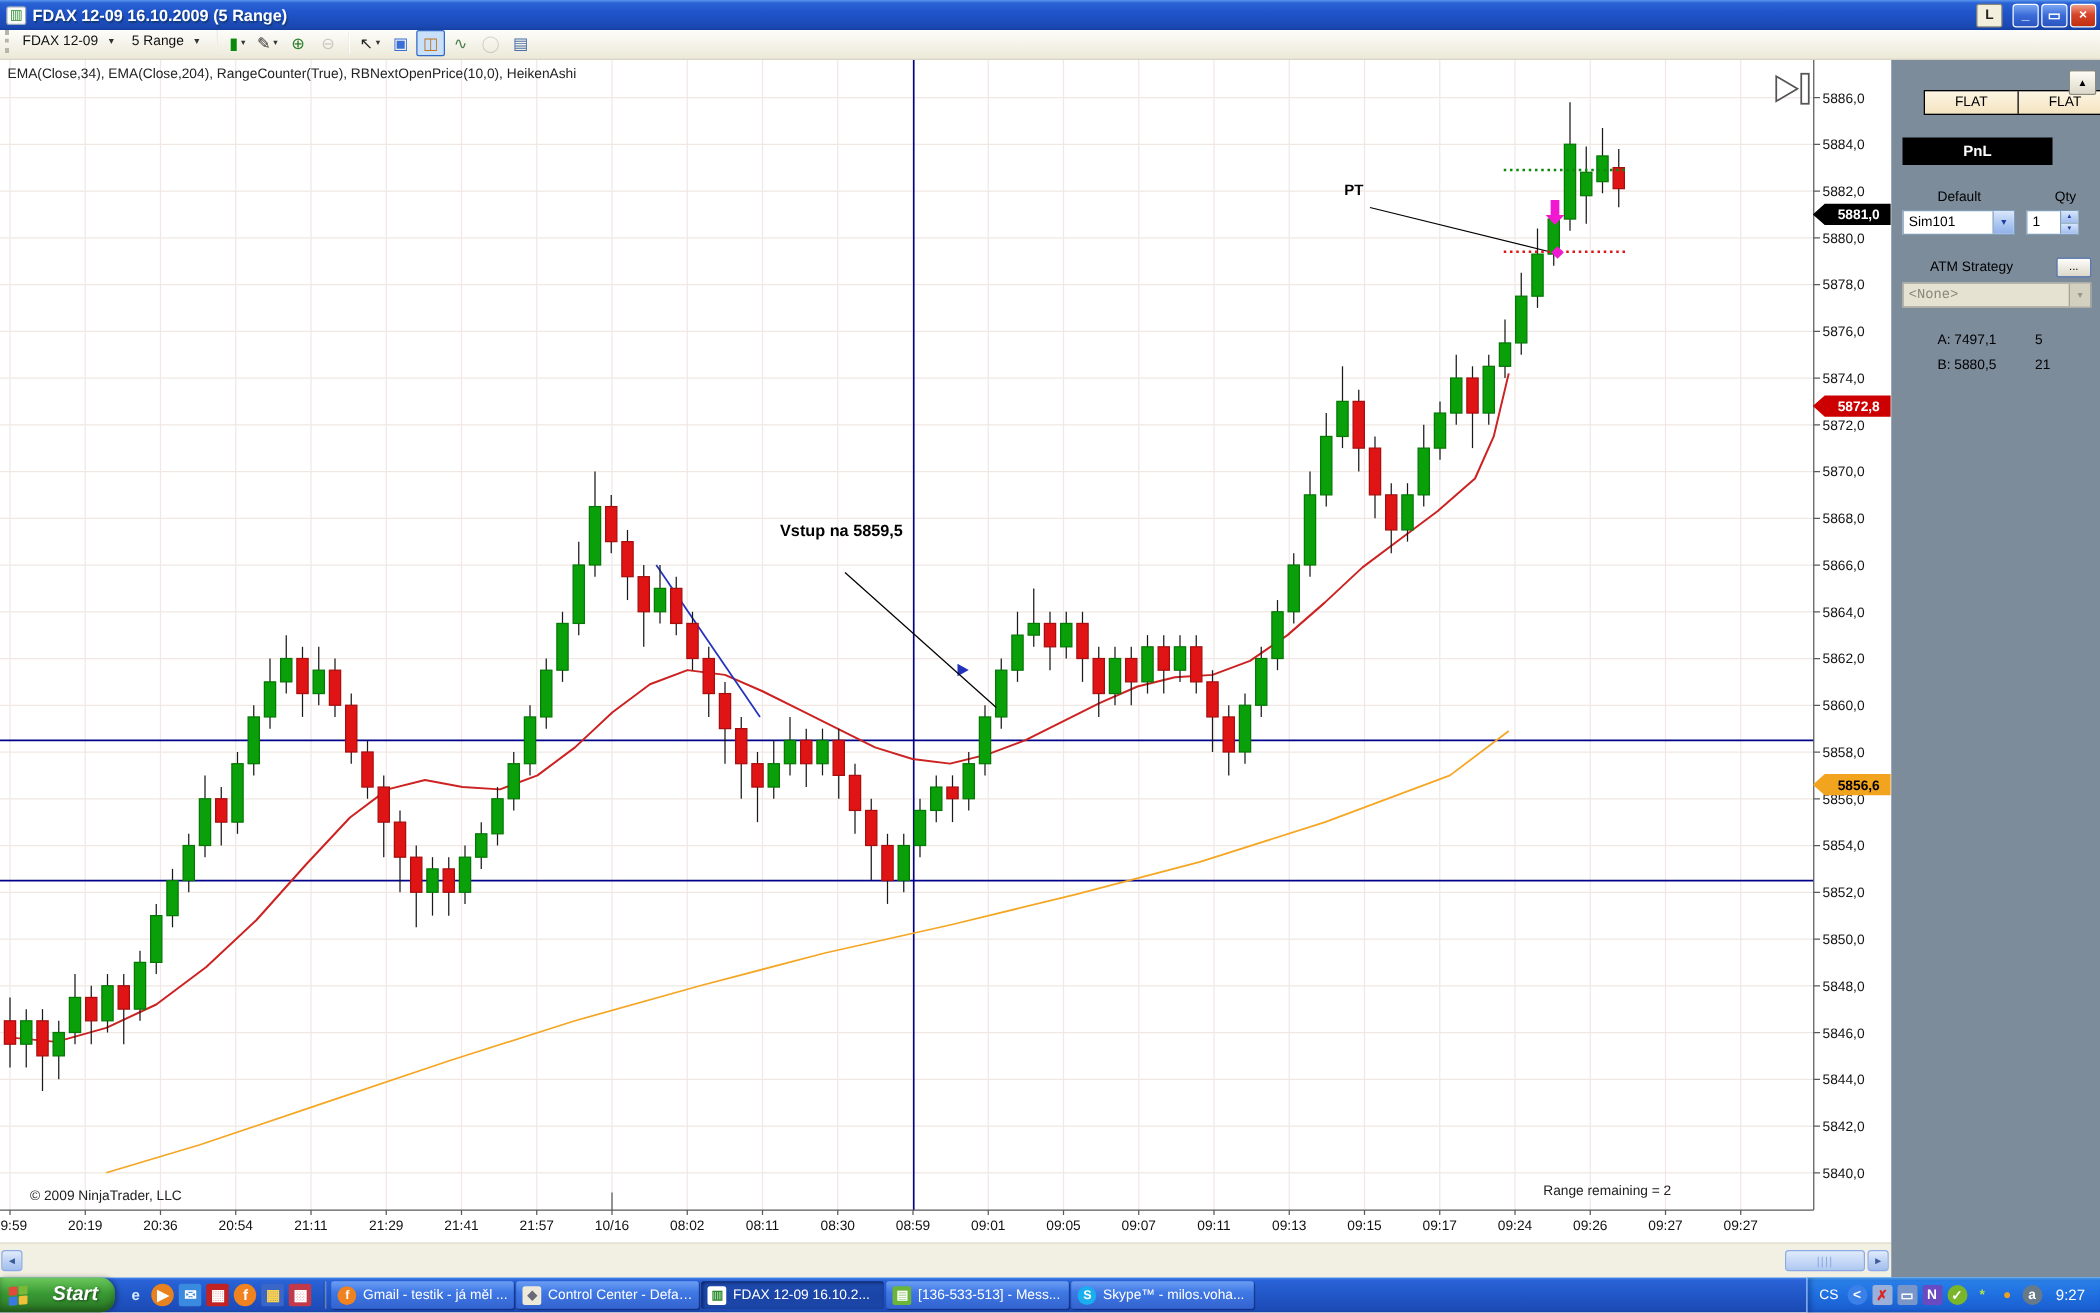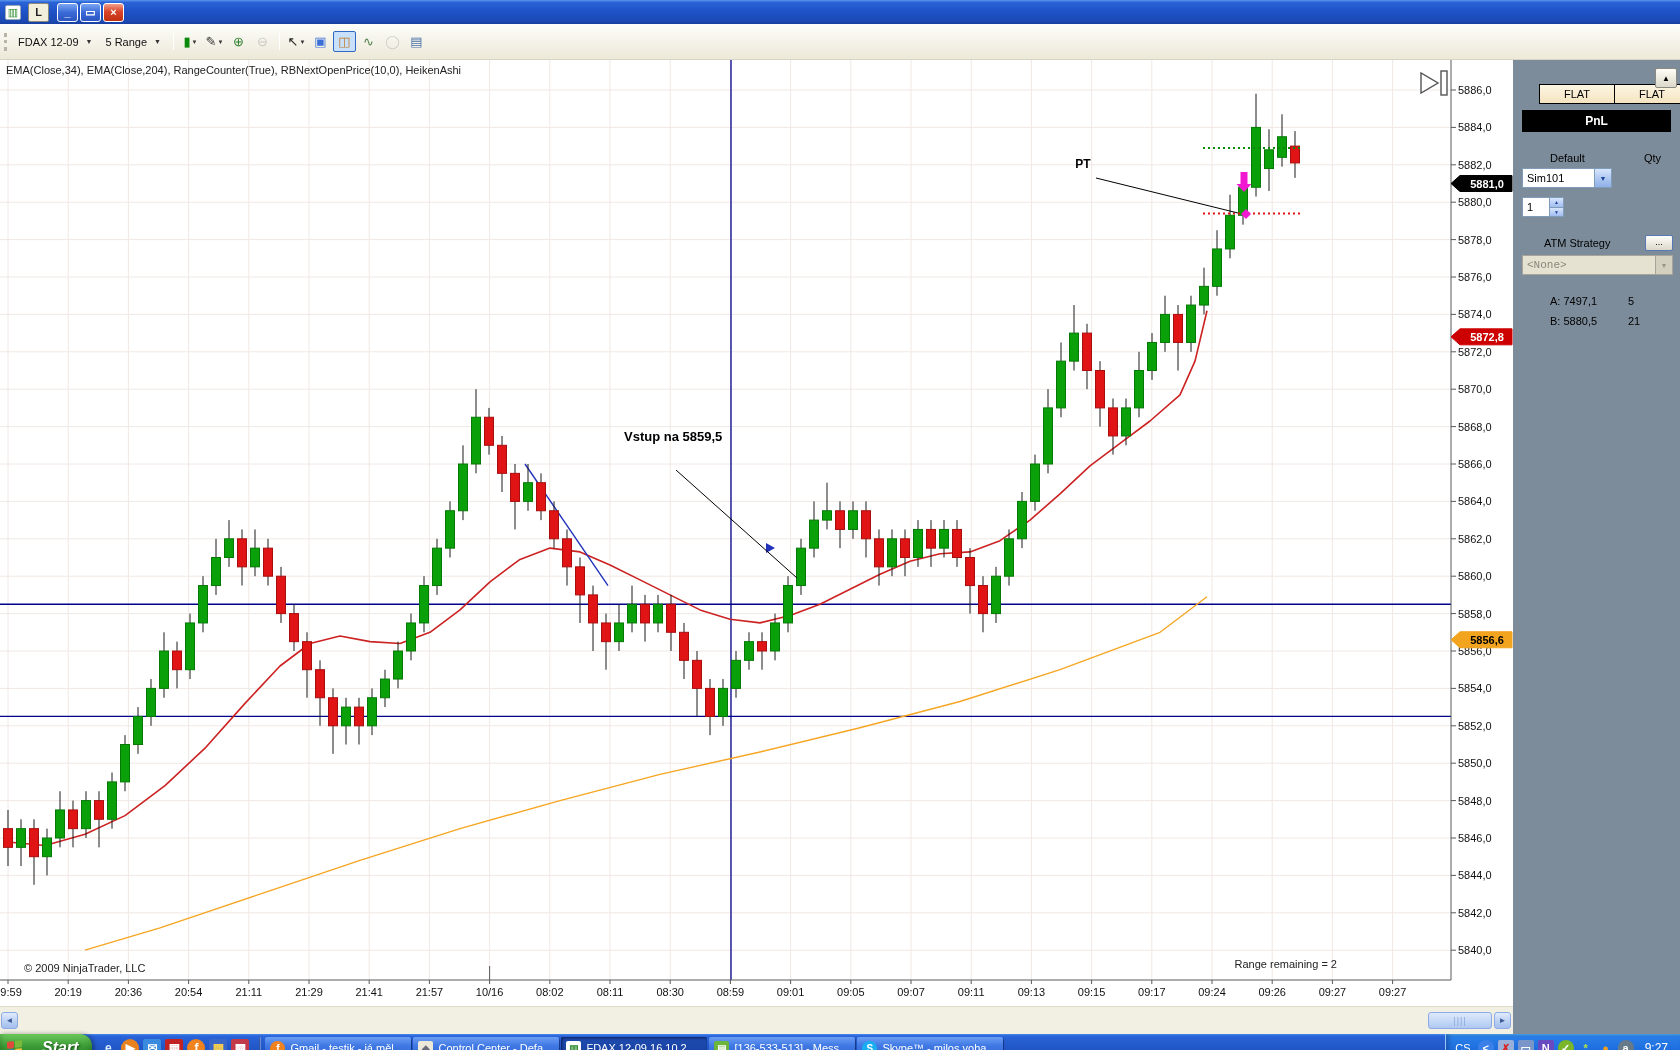--- a/index.html
+++ b/index.html
@@ -12,21 +12,21 @@
   .title-icon { width:16px; height:15px; background:#fff; border:1px solid #9ab; border-radius:2px;
     font-size:11px; line-height:13px; text-align:center; color:#2a8a2a; margin-right:5px; }
   .title-text { flex:1; color:#fff; font-weight:bold; font-size:13px; text-shadow:1px 1px 1px #123a77; white-space:nowrap; }
   .winbtn { width:21px; height:19px; margin-left:2px; border-radius:3px; border:1px solid #fff;
     background:linear-gradient(#7aa6f2,#3a6ad8 50%,#2a55c0); color:#fff; font-size:11px; font-weight:bold;
     display:flex; align-items:center; justify-content:center; }
   .winbtn.close { background:linear-gradient(#f0a088,#d8442a 45%,#c03010); }
   .winbtn.lbtn { background:#f2efdc; color:#222; border-color:#8a8878; border-radius:2px; margin-right:6px; }
 
   
-  .toolbar { height:36px; flex:none; display:flex; align-items:center; gap:1px; padding:0 4px;
+  .toolbar { height:24px; flex:none; display:flex; align-items:flex-start; gap:1px; padding:0 4px;
     background:linear-gradient(#fdfdfa,#ece9d8); border-bottom:1px solid #d8d4c8; }
   .grip { width:3px; height:18px; border-left:3px dotted #b8b4a8; margin-right:5px; }
   .tb-dd { display:flex; align-items:center; gap:7px; font-size:11px; color:#111; padding:2px 6px 2px 4px; border:1px solid transparent; border-radius:2px; }
   .dd-arrow { font-size:7px; color:#333; }
   .tb-sep { width:1px; height:17px; background:#c4c0b4; border-right:1px solid #fff; margin:0 4px; }
   .tb-icon { width:23px; height:21px; display:flex; align-items:center; justify-content:center;
     font-size:13px; border:1px solid transparent; border-radius:2px; gap:1px; }
   .tb-icon .dd-arrow { font-size:6px; }
   .tb-icon.active { background:#c8e0fa; border-color:#316ac5; }
   .tb-icon.disabled { opacity:.4; }
@@ -51,24 +51,24 @@
     background:linear-gradient(#fffdf6,#dcd8ca); font-size:8px; display:flex; align-items:center; justify-content:center; }
   .btn-grid { display:grid; grid-template-columns:73px 72px; grid-template-rows:36px 37px 37px 33px; column-gap:7px; row-gap:9px; margin:39px 0 0 9px; }
   .pbtn { border:1px solid #9a9a92; border-bottom-color:#70706a; border-radius:4px; font-size:11px; color:#111;
     display:flex; align-items:center; justify-content:center; text-align:center; line-height:1.2; padding:1px; box-shadow:0 1px 1px rgba(0,0,0,.25); }
   .pbtn.buy  { background:linear-gradient(#f8fdf4,#e4f4da); }
   .pbtn.sell { background:linear-gradient(#fdf4f6,#f6e0e4); }
   .pbtn.tan  { background:linear-gradient(#fdf6e4,#f4e3c0); }
   .flat-entry { display:flex; width:151px; height:20px; margin:24px 0 0 26px; border:1px solid #000; background:linear-gradient(#fdf6e4,#f4e3c0); }
   .fe-cell { flex:1; display:flex; align-items:center; justify-content:center; font-size:11px; }
   .fe-cell + .fe-cell { border-left:1px solid #000; }
-  .pnl-bar { width:149px; height:22px; margin:6px 0 0 9px; background:#000; color:#fff; font-weight:bold; font-size:12px;
+  .pnl-bar { width:120px; height:22px; margin:18px 0 0 9px; background:#000; color:#fff; font-weight:bold; font-size:12px;
     display:flex; align-items:center; justify-content:center; }
   .acct-row { display:flex; width:151px; margin:20px 0 0 9px; padding:0 12px 0 28px; justify-content:space-between; }
-  .fields-row { display:flex; width:151px; margin:4px 0 0 9px; gap:9px;flex-direction:column; }
+  .fields-row { display:flex; width:151px; margin:4px 0 0 9px; gap:9px; }
   .combo { width:90px; height:20px; background:#fff; border:1px solid #7f9db9; display:flex; align-items:center; }
   .combo .cval { flex:1; padding-left:4px; font-size:11px; }
   .combo-arrow { width:17px; height:100%; border-left:1px solid #7f9db9; background:linear-gradient(#d8e6fc,#a8c4f0 60%,#90b0e8);
     color:#1c3fa0; font-size:7px; display:flex; align-items:center; justify-content:center; }
   .qty-field { width:42px; height:20px; background:#fff; border:1px solid #7f9db9; display:flex; }
   .qty-field .cval { flex:1; padding-left:4px; font-size:11px; line-height:18px; }
   .spin { width:14px; display:flex; flex-direction:column; }
   .spin div { flex:1; background:linear-gradient(#d8e6fc,#a0bcf0); border-left:1px solid #7f9db9; color:#1c3fa0;
     font-size:5px; display:flex; align-items:center; justify-content:center; }
   .spin div + div { border-top:1px solid #7f9db9; }
@@ -107,20 +107,21 @@
   .tray-icon.round { border-radius:50%; }
   .tray-clock { color:#fff; font-size:12px; margin-left:7px; }
 </style>
 </head>
 <body>
 
 <div class="window">
 
   <div class="titlebar">
     <div class="title-icon">▥</div>
+    <div class="title-text">FDAX 12-09  16.10.2009 (5 Range)</div>
     <div class="winbtn lbtn">L</div>
     <div class="winbtn">_</div>
     <div class="winbtn">▭</div>
     <div class="winbtn close">×</div>
   </div>
 
   <div class="toolbar">
     <div class="grip"></div>
     <div class="tb-dd">
       <span>FDAX 12-09</span>

